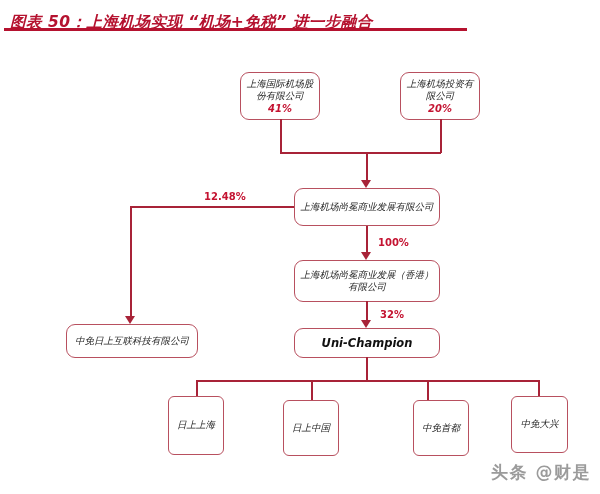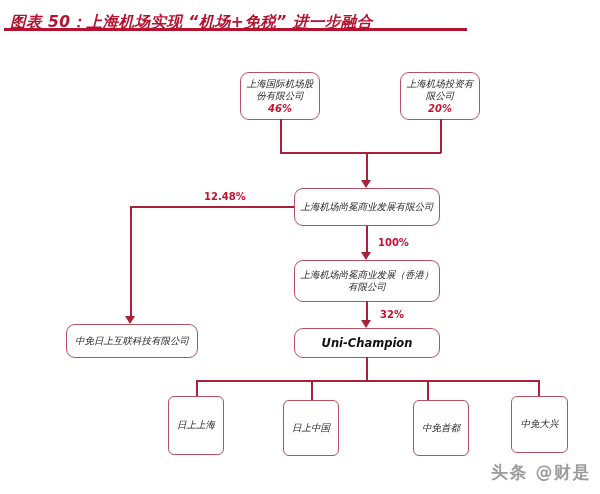--- a/index.html
+++ b/index.html
@@ -30,21 +30,21 @@
 </head>
 <body>
 
 <div class="page">
 
   <div class="title">图表 50：上海机场实现 “机场+免税” 进一步融合</div>
   <div class="underline"></div>
 
   <div class="node" style="left:240px;top:72px;width:80px;height:48px;">
     <span class="nm">上海国际机场股份有限公司</span>
-    <span class="pct">46%</span>
+    <span class="pct">41%</span>
   </div>
   <div class="node" style="left:400px;top:72px;width:80px;height:48px;">
     <span class="nm">上海机场投资有限公司</span>
     <span class="pct">20%</span>
   </div>
 
   <div class="line vl" style="left:280px;top:119px;height:34px;"></div>
   <div class="line vl" style="left:440px;top:119px;height:34px;"></div>
   <div class="line hl" style="left:280px;top:152px;width:161px;"></div>
   <div class="line vl" style="left:366px;top:152px;height:29px;"></div>

